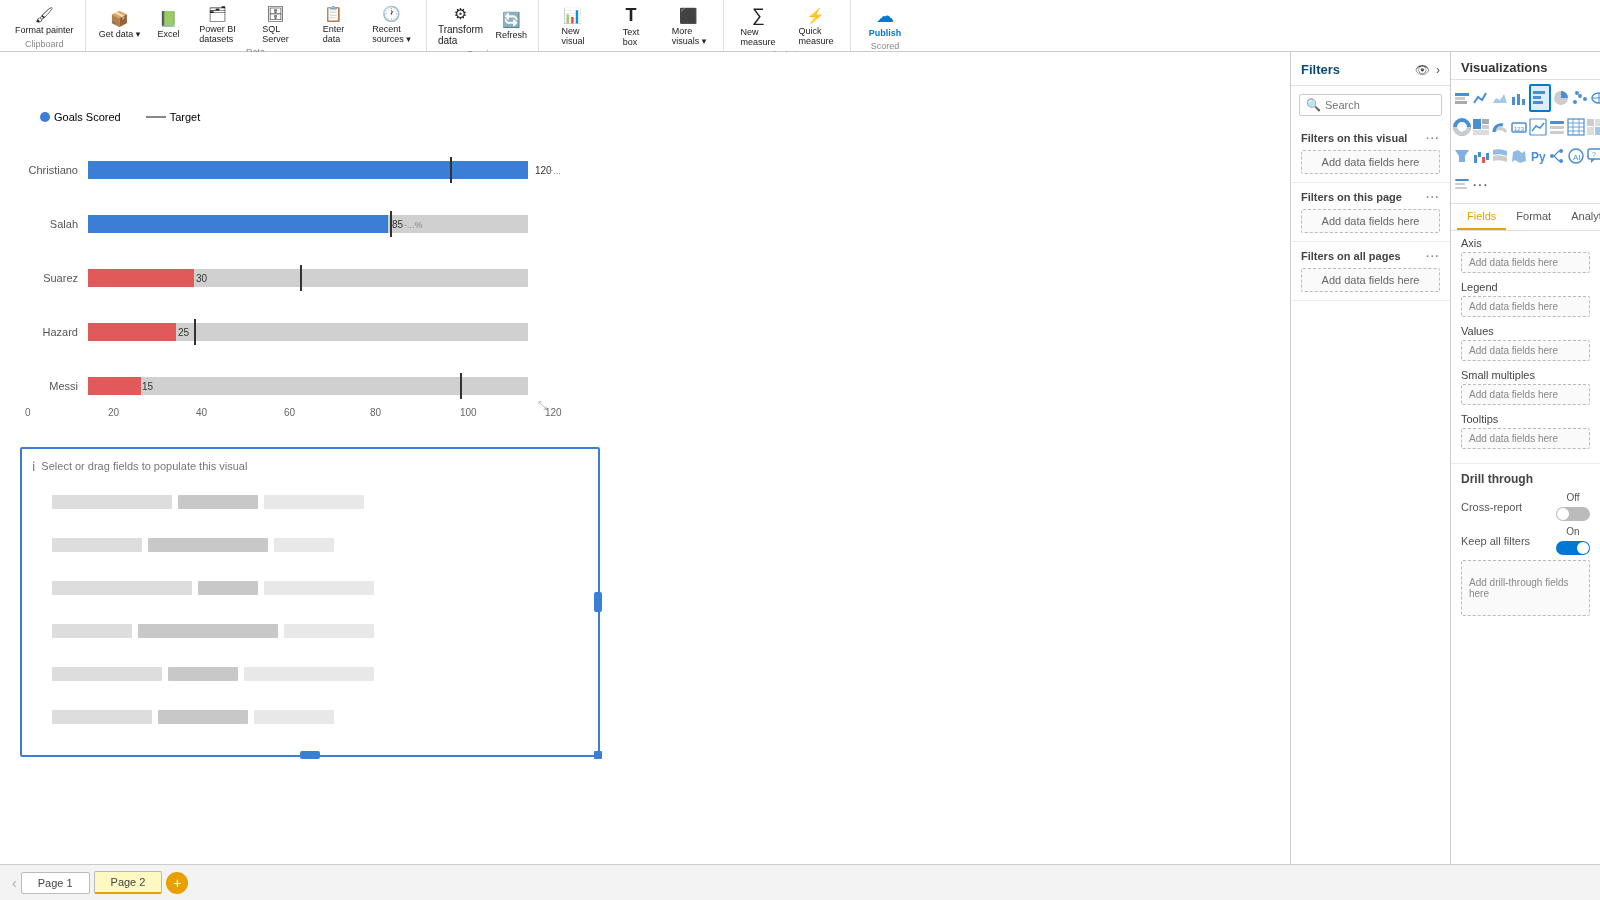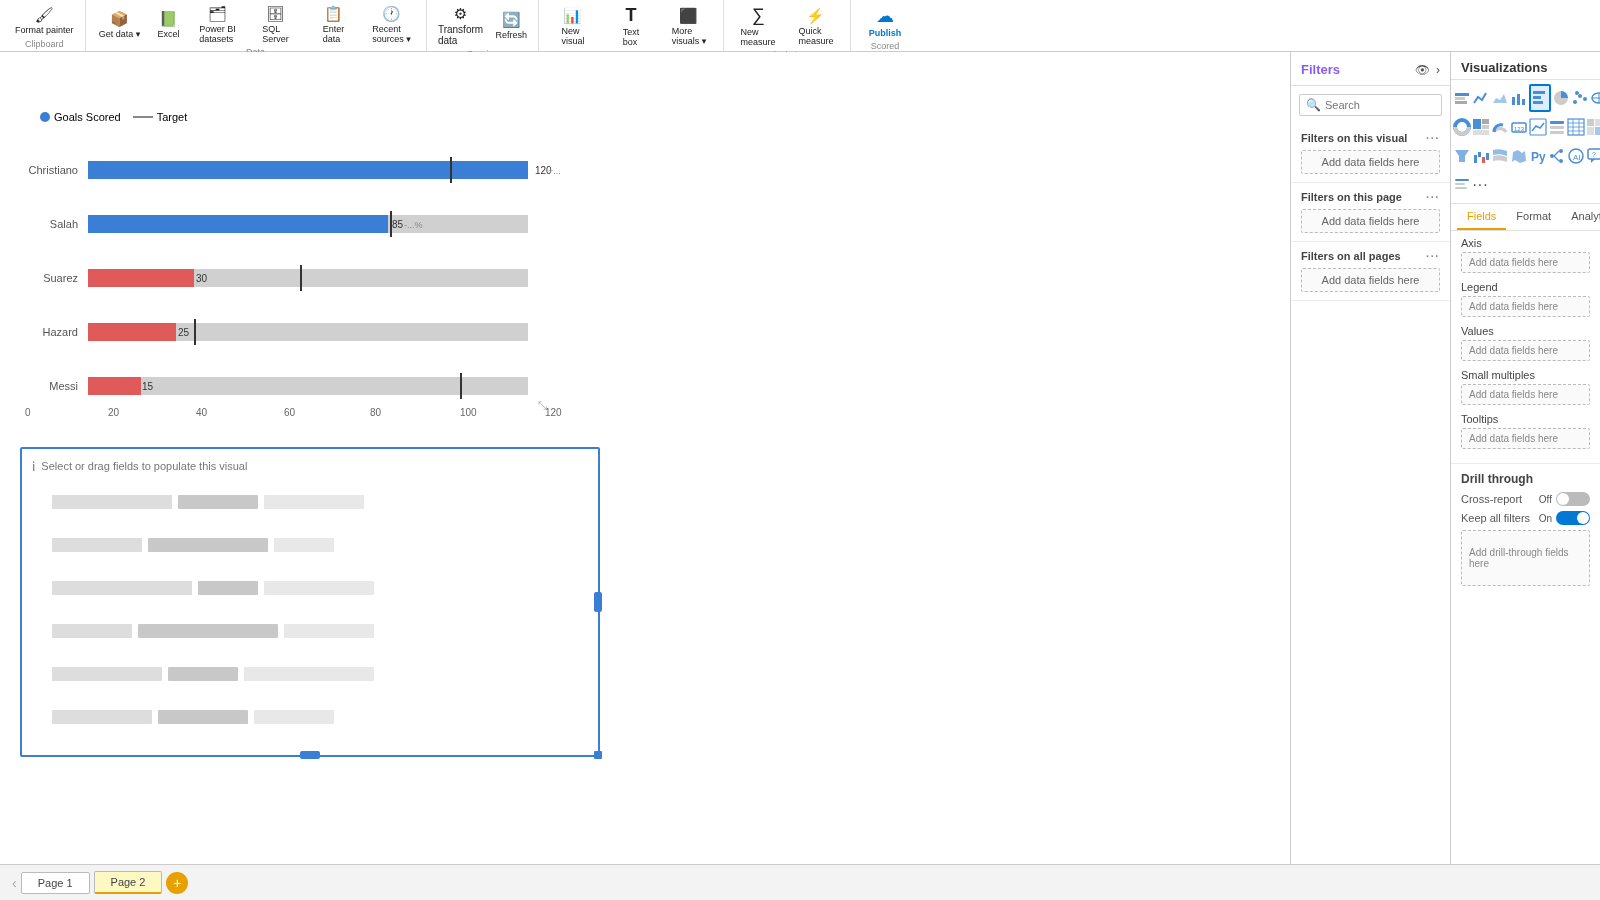--- a/index.html
+++ b/index.html
@@ -43,21 +43,21 @@
     }
     .viz-panel {
       flex: 1; display: flex; flex-direction: column; overflow-y: auto;
     }
 
     
     .panel-header {
       display: flex; align-items: center; justify-content: space-between;
       padding: 10px 10px 8px; border-bottom: 1px solid #e0e0e0;
     }
-    .panel-title { font-size: 13px; font-weight: 600; color: #8b5cf6; }
+    .panel-title { font-size: 13px; font-weight: 600; color: #0c4a6e; }
     .panel-icons { display: flex; gap: 6px; color: #555; cursor: pointer; }
     .search-box {
       margin: 8px; border: 1px solid #ccc; border-radius: 2px;
       display: flex; align-items: center; padding: 3px 6px; gap: 4px;
     }
     .search-box input {
       border: none; outline: none; font-size: 11px; width: 100%;
     }
     .filter-section { padding: 8px 10px; border-bottom: 1px solid #ececec; }
     .filter-section-header {
@@ -92,21 +92,21 @@
     .viz-field-row { margin-bottom: 8px; }
     .viz-field-label { font-size: 11px; color: #444; font-weight: 500; margin-bottom: 3px; }
     .viz-field-input {
       border: 1px dashed #bbb; border-radius: 2px; padding: 4px 7px;
       font-size: 10px; color: #888; background: #fafafa;
     }
     .drill-section { padding: 8px 10px; border-top: 1px solid #ececec; }
     .drill-title { font-size: 12px; font-weight: 600; color: #444; margin-bottom: 6px; }
     .drill-row { display: flex; align-items: center; justify-content: space-between; margin-bottom: 5px; }
     .drill-label { font-size: 11px; color: #555; }
-    .toggle-wrap { display: flex; align-items: center; gap: 4px; }
+    .toggle-wrap { display: flex; align-items: center; gap: 4px; flex-direction: column; }
     .toggle-off, .toggle-on {
       width: 34px; height: 14px; border-radius: 7px; position: relative; cursor: pointer;
     }
     .toggle-off { background: #bbb; }
     .toggle-on { background: #0078d4; }
     .toggle-dot {
       width: 12px; height: 12px; background: #fff; border-radius: 50%;
       position: absolute; top: 1px;
     }
     .toggle-off .toggle-dot { left: 1px; }
@@ -116,21 +116,21 @@
       border: 1px dashed #bbb; border-radius: 2px; padding: 16px 7px;
       font-size: 10px; color: #888; background: #fafafa; margin-top: 4px;
     }
 
     
     .chart-container {
       position: absolute; top: 55px; left: 20px;
       width: 580px;
     }
     .chart-legend {
-      display: flex; gap: 12px; padding: 4px 0 8px 20px; align-items: center;
+      display: flex; gap: 25px; padding: 4px 0 8px 20px; align-items: center;
     }
     .legend-item { display: flex; align-items: center; gap: 4px; font-size: 11px; }
     .legend-dot { width: 10px; height: 10px; border-radius: 50%; }
     .legend-line { width: 20px; height: 2px; }
 
     
     .empty-visual {
       position: absolute; top: 395px; left: 20px;
       width: 580px; height: 310px;
       border: 2px solid #3a7fd5; background: #fff;

